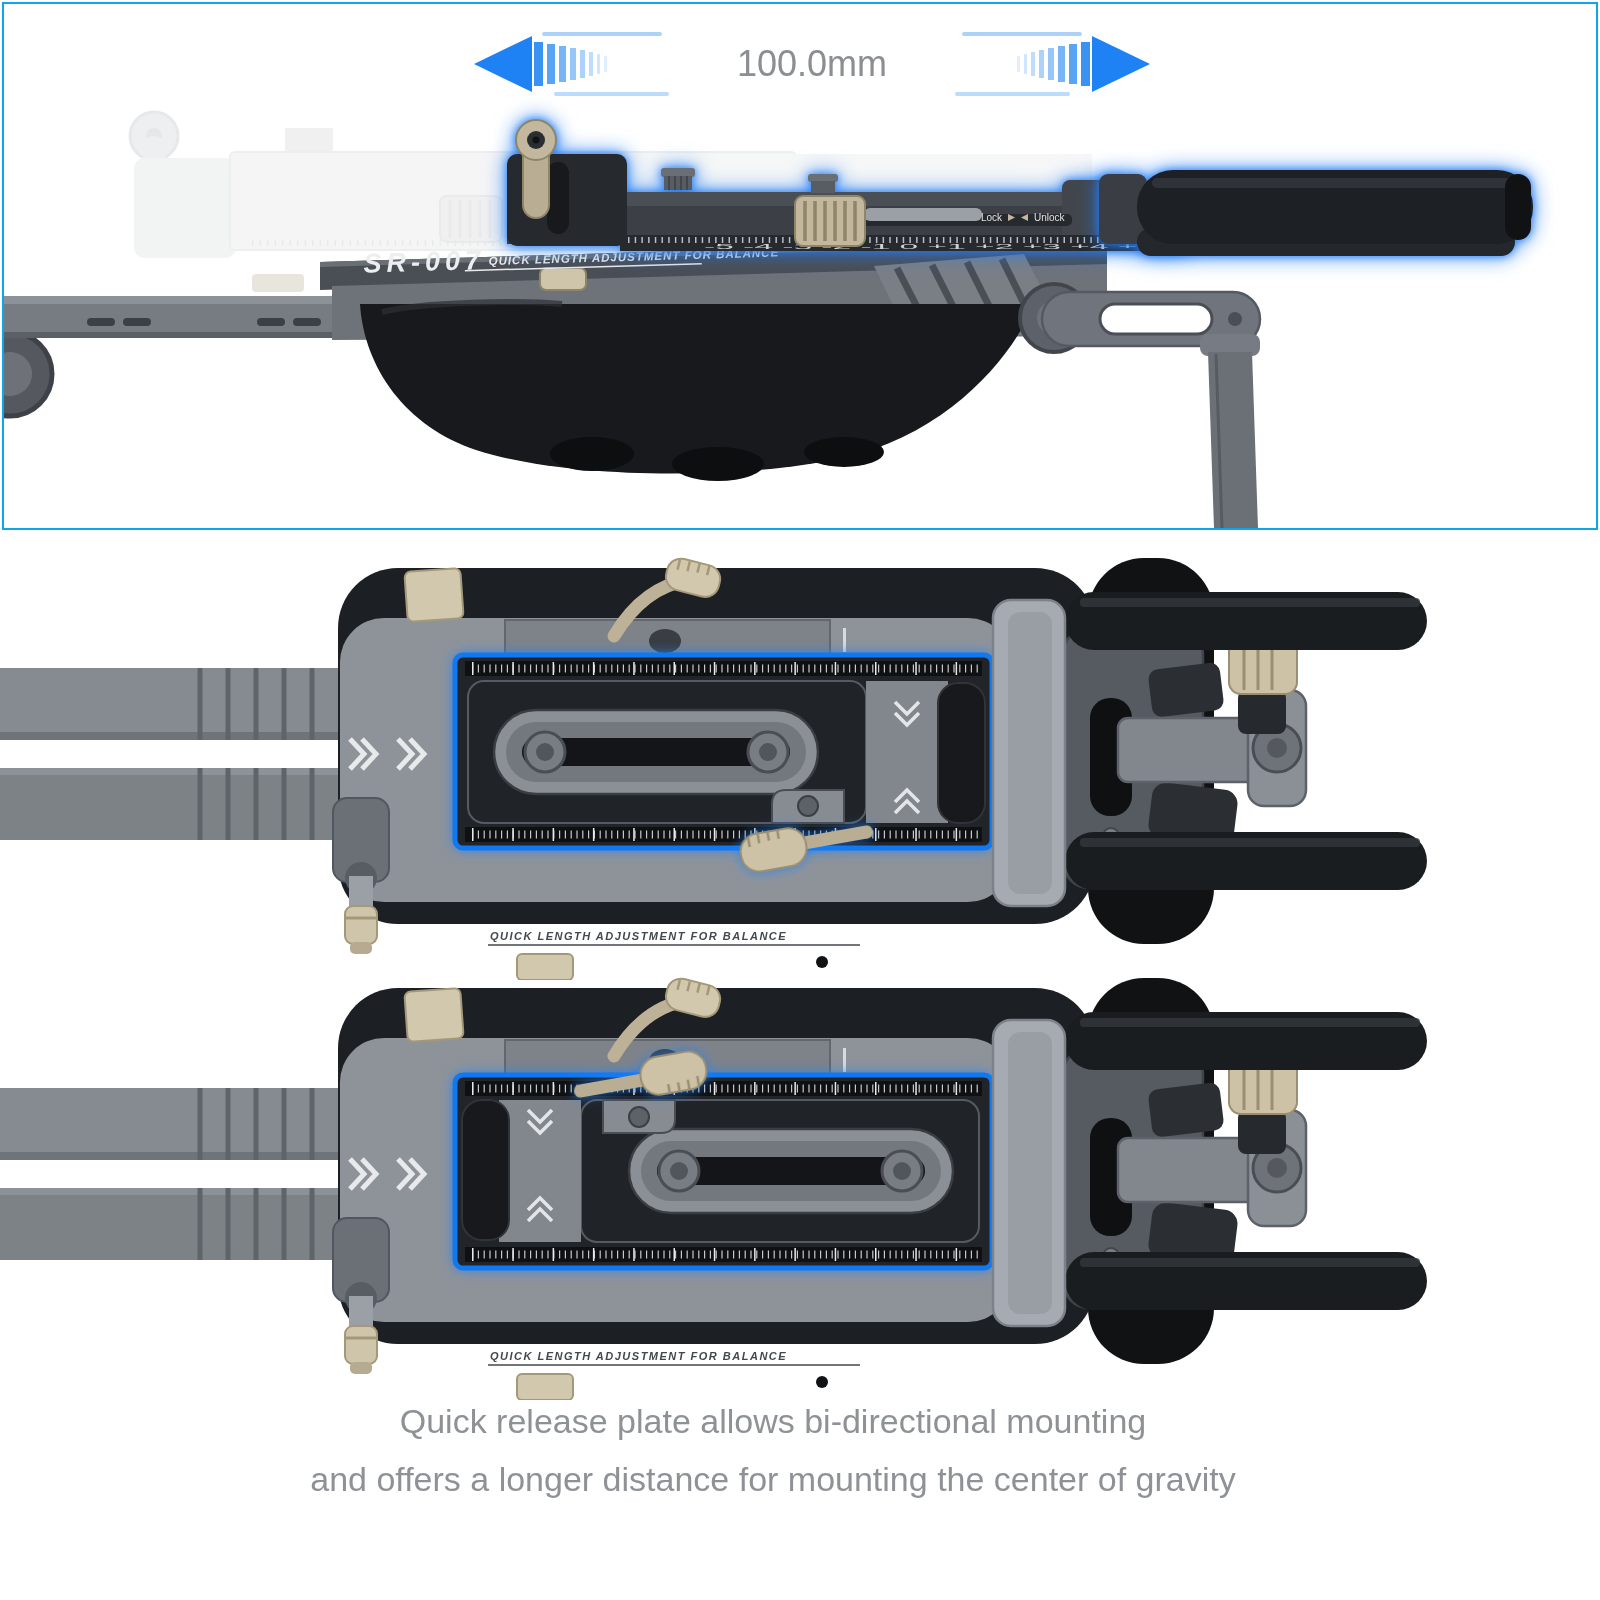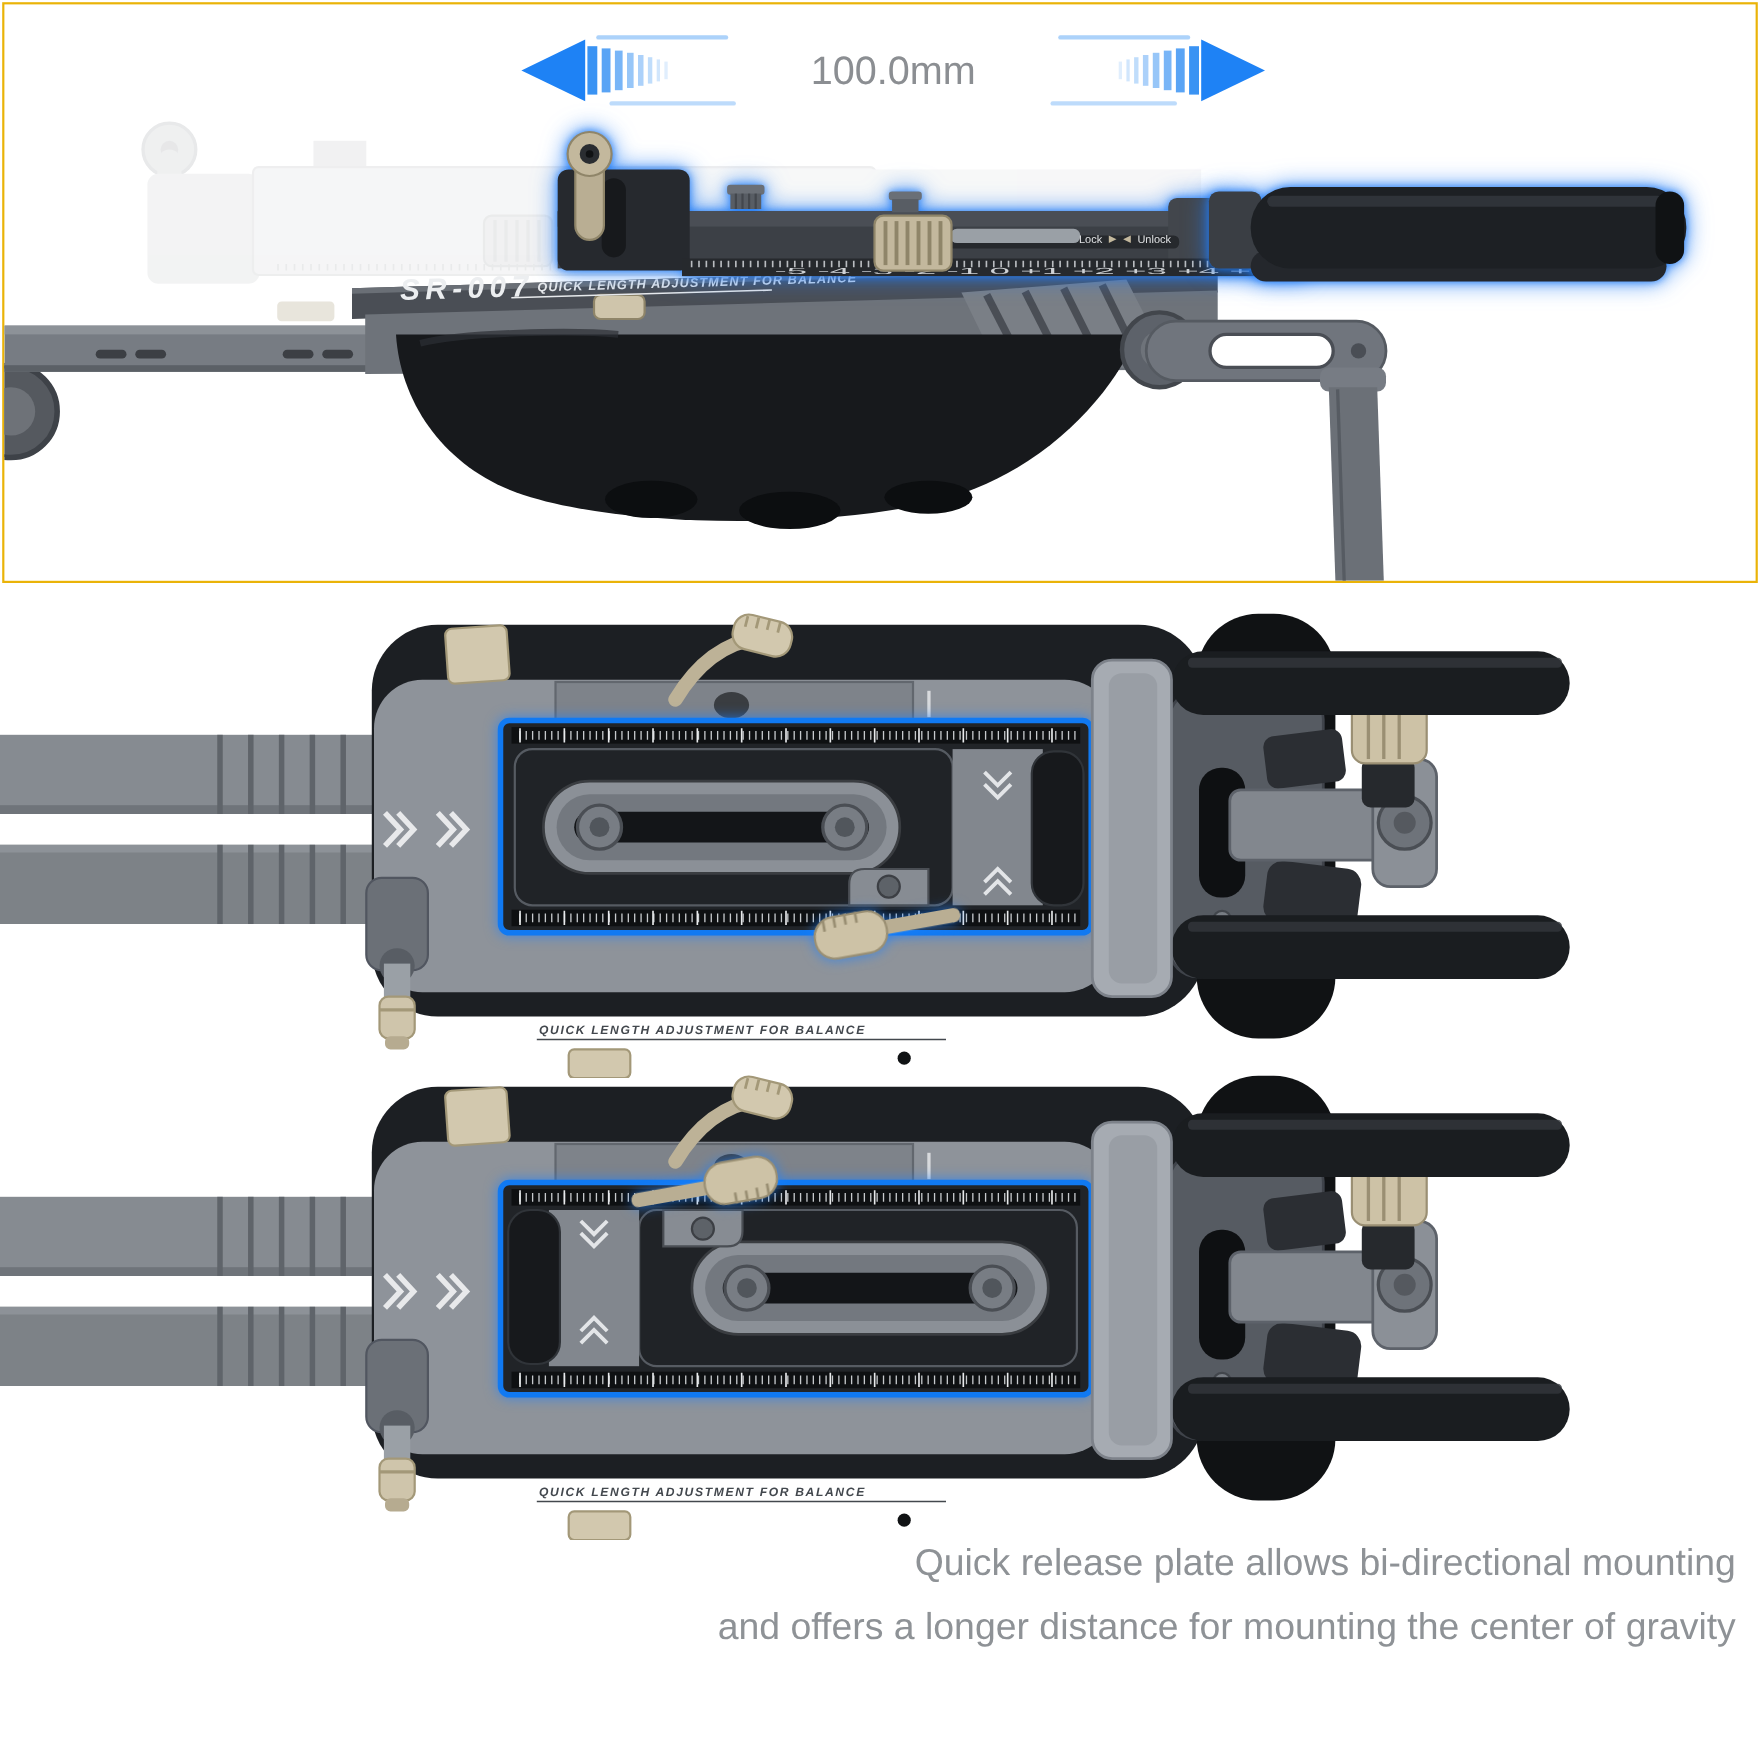--- a/index.html
+++ b/index.html
@@ -1,25 +1,25 @@
 <!DOCTYPE html>
 <html><head>
 <meta charset="utf-8">
 <style>
   html,body{margin:0;padding:0;background:#ffffff;}
   .page{position:relative;width:1600px;height:1600px;background:#fff;overflow:hidden;
         font-family:"Liberation Sans",sans-serif;}
   .top-frame{position:absolute;left:2px;top:2px;width:1592px;height:524px;
-             border:2px solid #eab308;background:#fff;}
+             border:2px solid #0ea5e9;background:#fff;}
   .top-frame svg{position:absolute;left:0;top:0;}
   .view-svg{position:absolute;left:0;}
   .glow{filter:drop-shadow(0 0 4px rgba(34,124,245,.95)) drop-shadow(0 0 10px rgba(34,124,245,.75));}
   .glow-soft{filter:drop-shadow(0 0 6px rgba(30,130,255,.75));}
-  .caption{position:absolute;top:1392px;left:0;width:1546px;text-align:right;
-           color:#8e9296;font-size:34px;line-height:58px;font-weight:400;padding-left:32px;}
+  .caption{position:absolute;top:1392px;left:0;width:1546px;text-align:center;
+           color:#8e9296;font-size:34px;line-height:58px;font-weight:400;}
   text{font-family:"Liberation Sans",sans-serif;}
 </style>
 </head>
 <body>
 
 <div class="page">
 
   <div class="top-frame">
   <svg width="1592" height="524" viewBox="2 2 1592 524">
 

